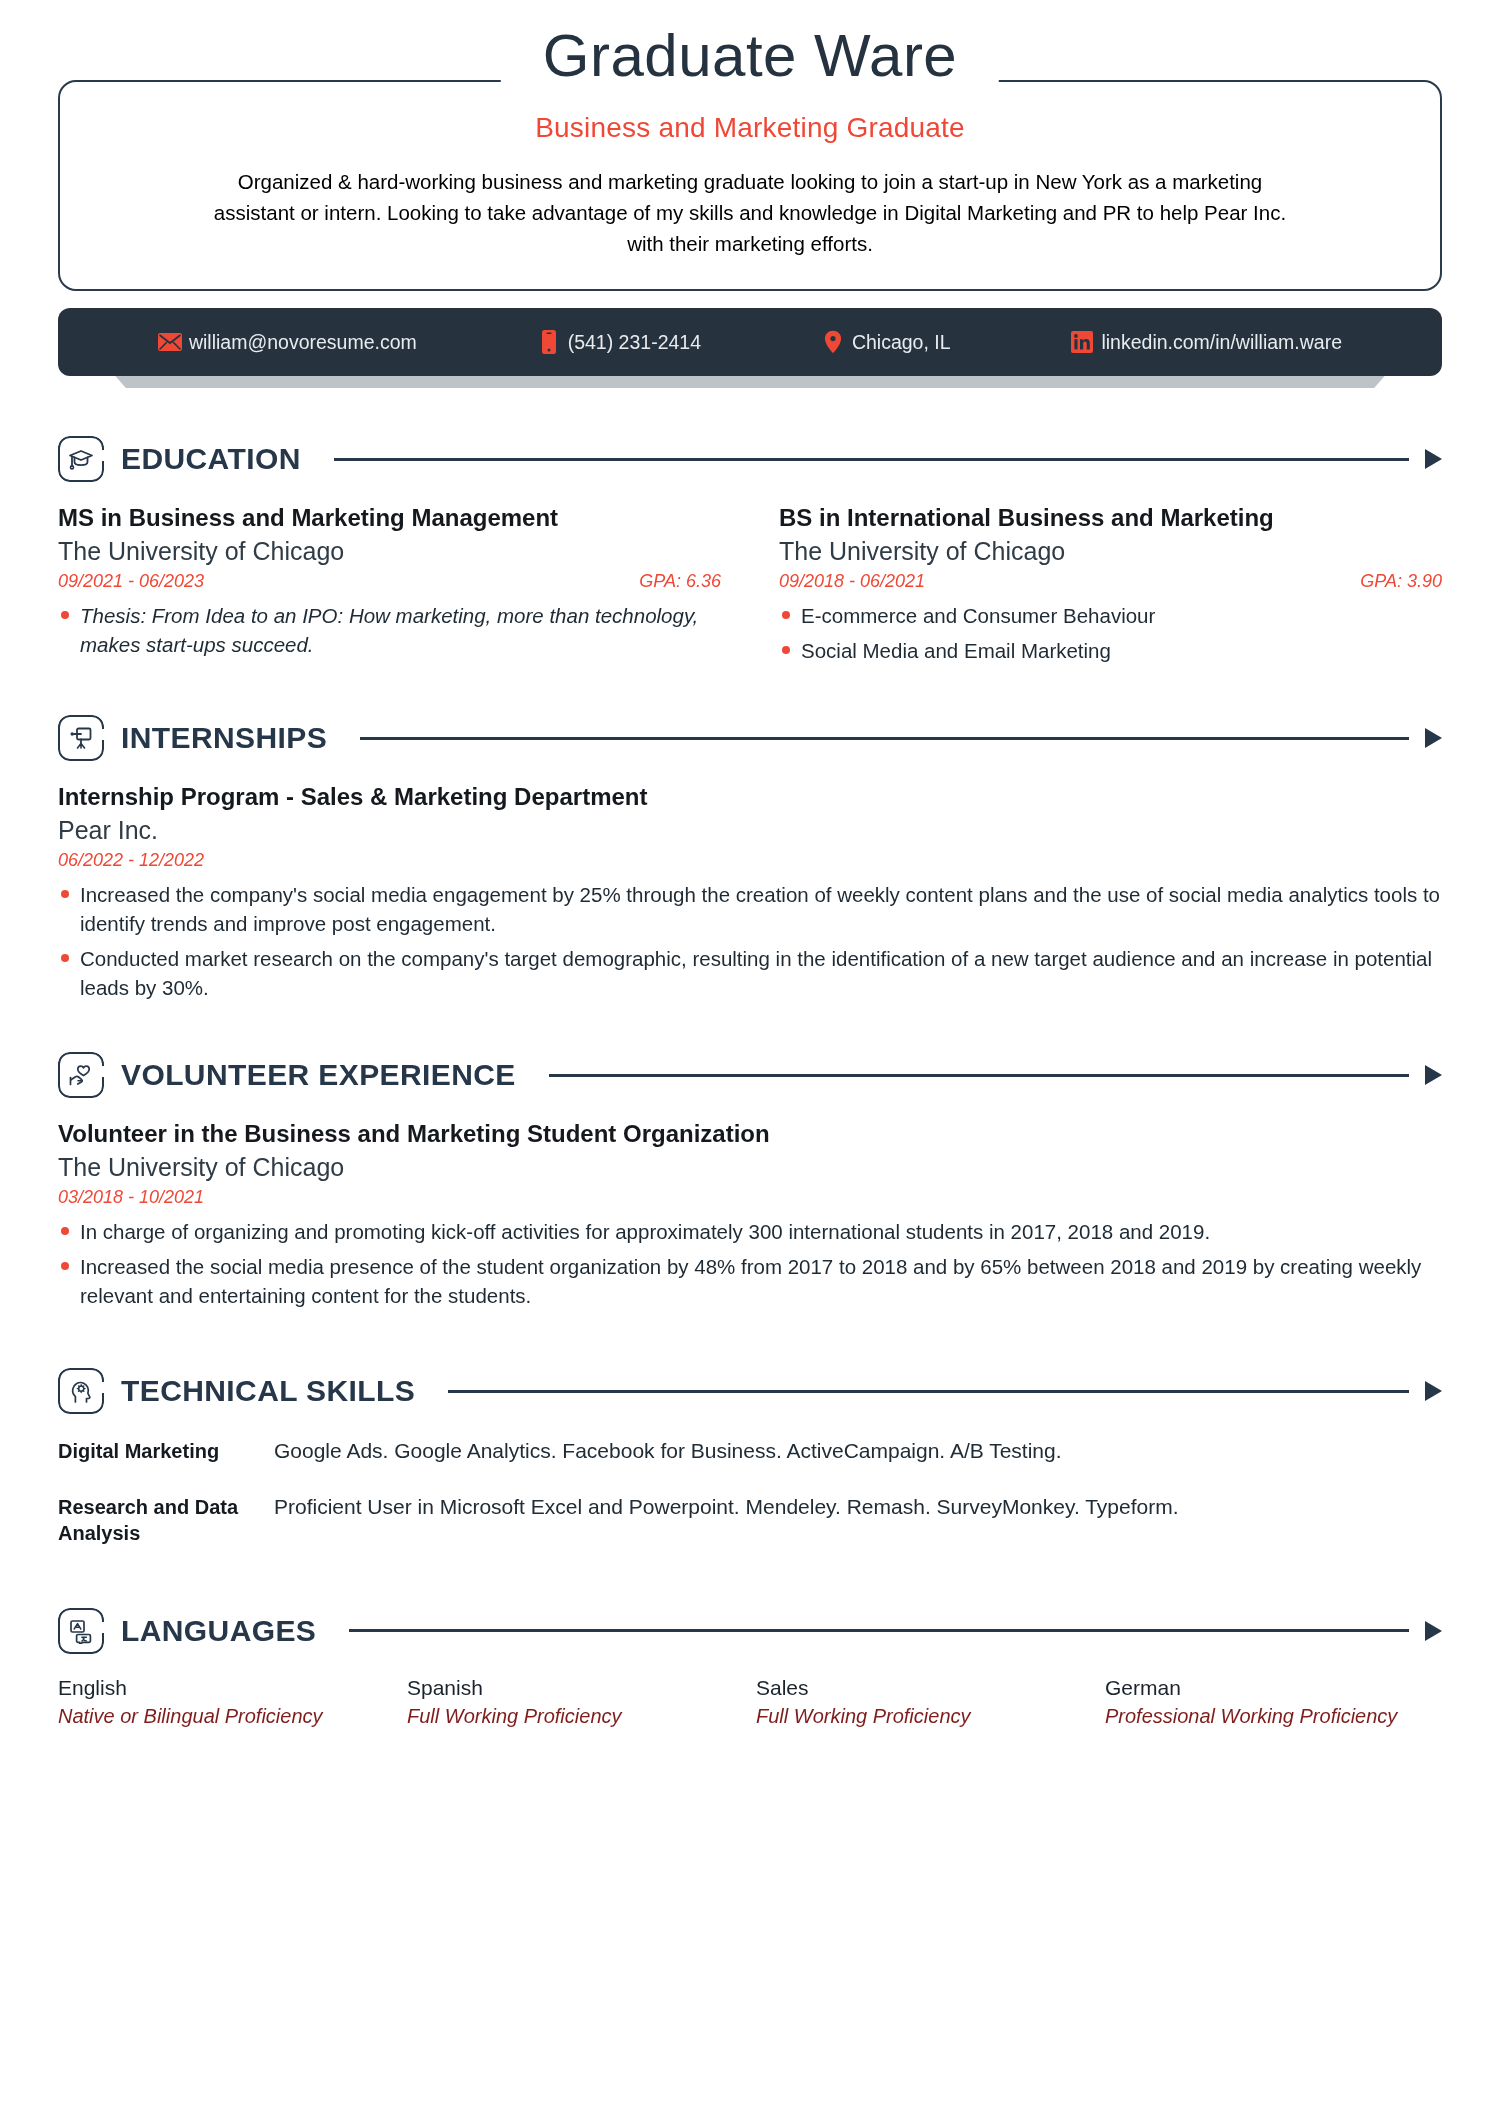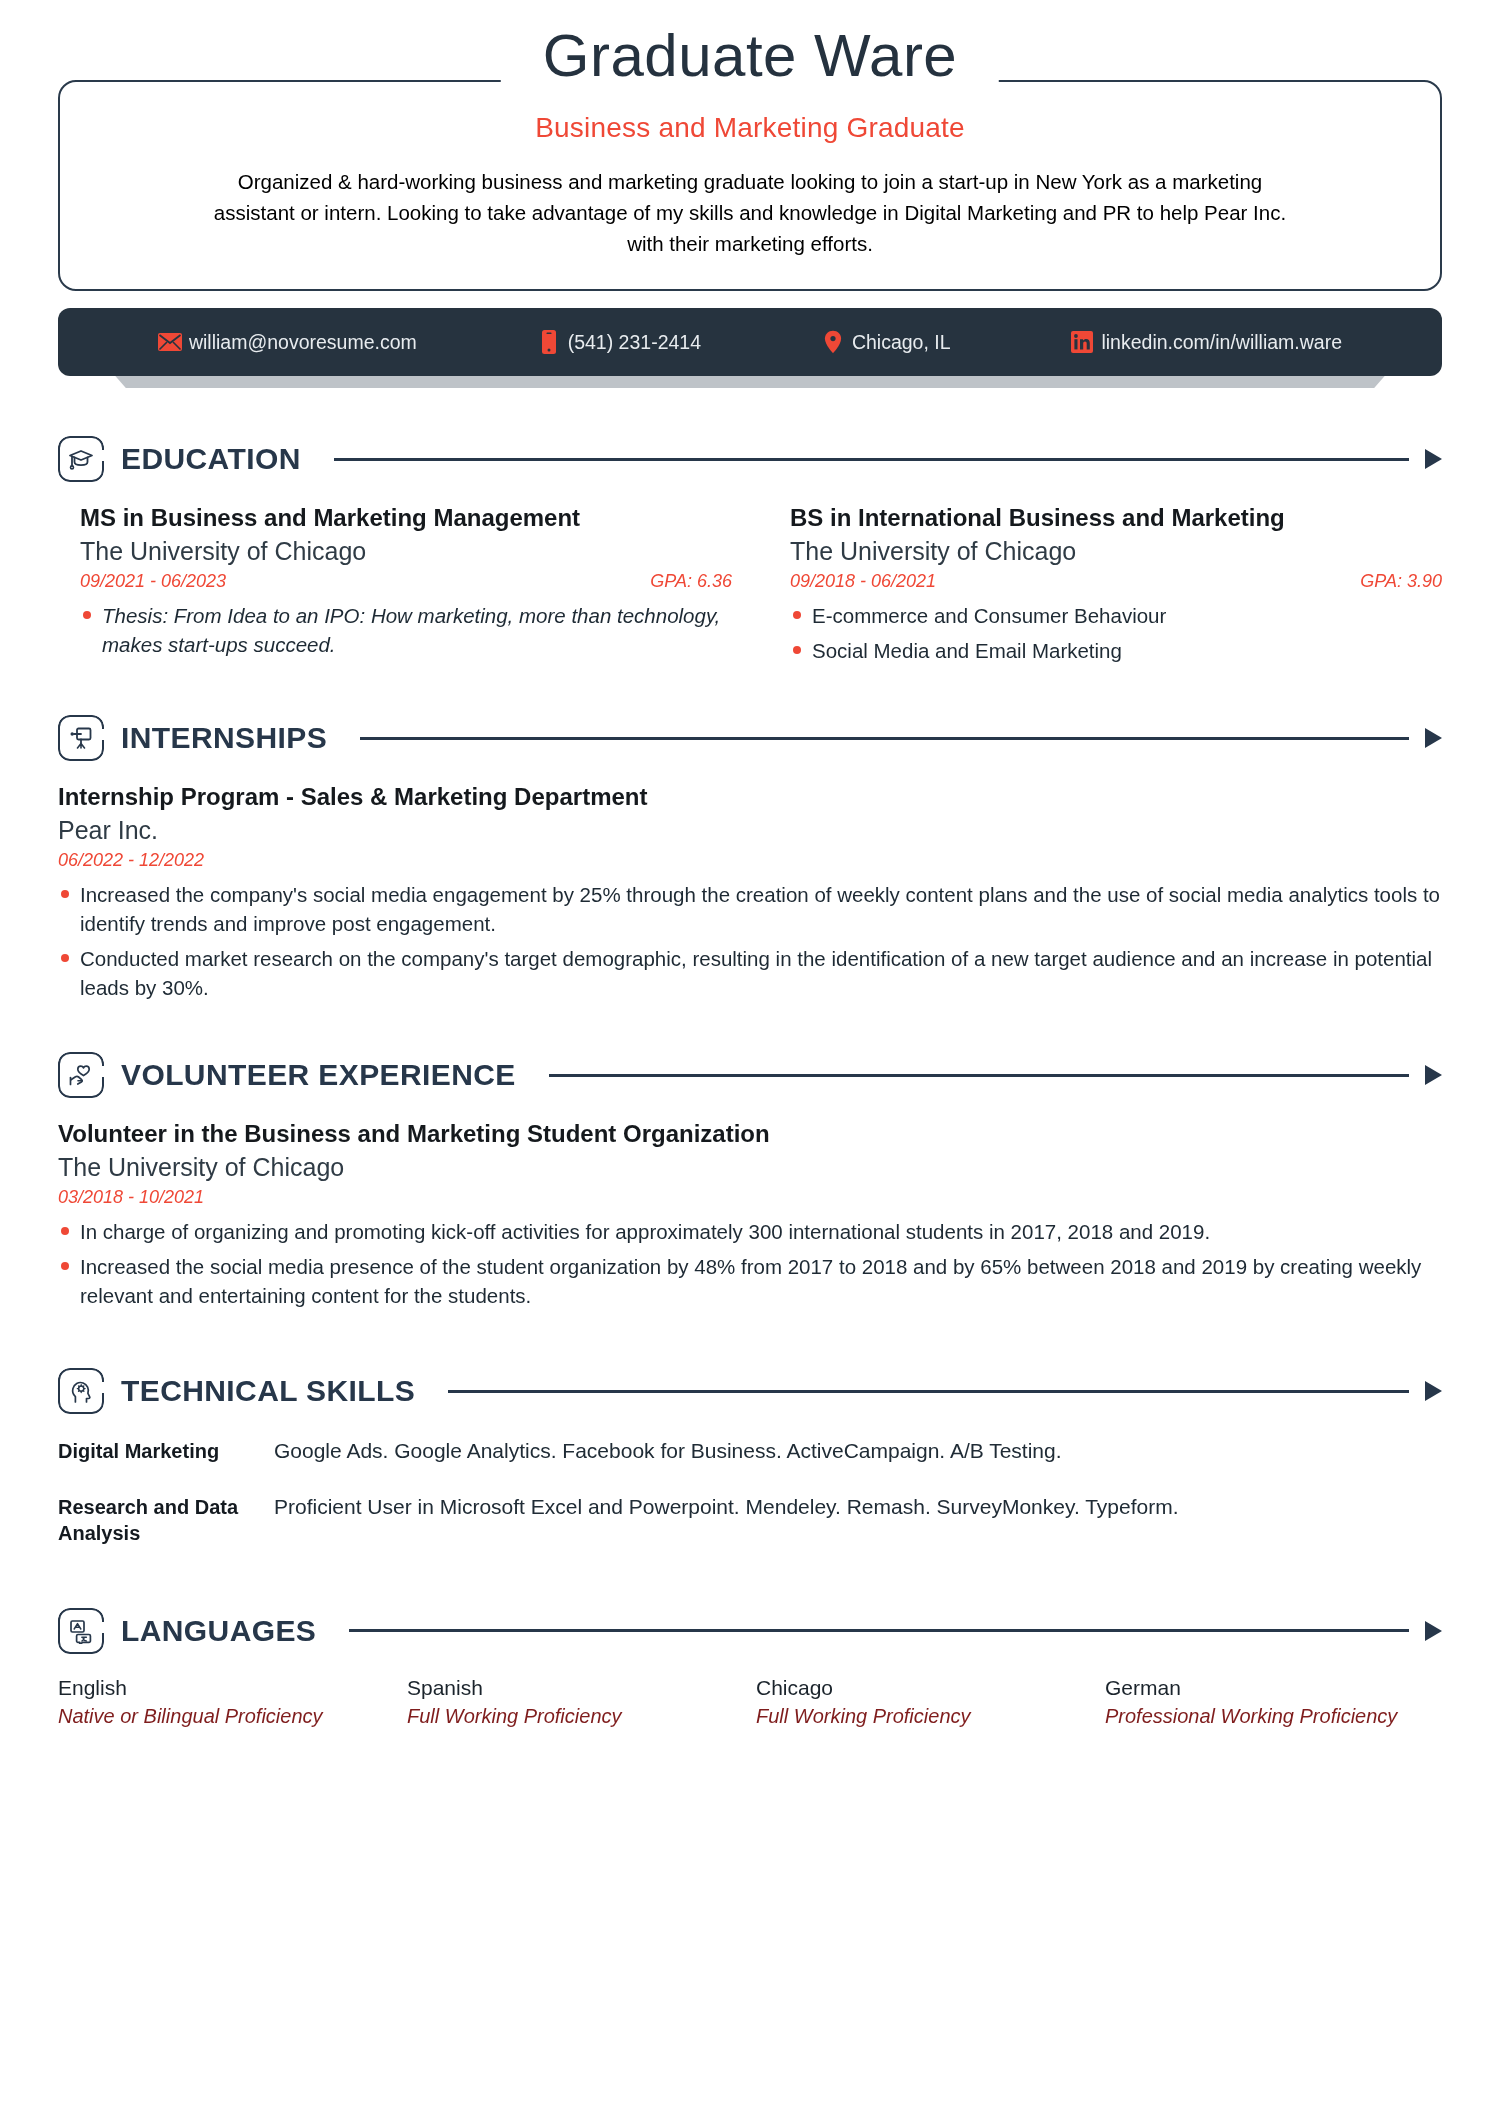--- a/index.html
+++ b/index.html
@@ -284,21 +284,21 @@
     font-size: 20px;
     font-style: italic;
     color: #7f1d1d;
     line-height: 1.3;
   }
 
   .sp-internships { margin-top: 44px; }
   .sp-volunteer   { margin-top: 50px; }
   .sp-skills      { margin-top: 58px; }
   .sp-languages   { margin-top: 62px; }
-  .sp-edu         { margin-top: 8px; margin-left: 22px; }
+  .sp-edu         { margin-top: 8px; }
 </style>
 </head>
 <body>
 
 <div class="page">
 
   <div class="header-wrap">
     <div class="header-box">
       <div class="name-block">
         <div class="name">Graduate Ware</div>
@@ -510,21 +510,21 @@
     <div class="lang-grid">
       <div class="lang-item">
         <div class="lang-name">English</div>
         <div class="lang-level">Native or Bilingual Proficiency</div>
       </div>
       <div class="lang-item">
         <div class="lang-name">Spanish</div>
         <div class="lang-level">Full Working Proficiency</div>
       </div>
       <div class="lang-item">
-        <div class="lang-name">Chicago</div>
+        <div class="lang-name">Sales</div>
         <div class="lang-level">Full Working Proficiency</div>
       </div>
       <div class="lang-item">
         <div class="lang-name">German</div>
         <div class="lang-level">Professional Working Proficiency</div>
       </div>
     </div>
   </div>
 
 </div>

